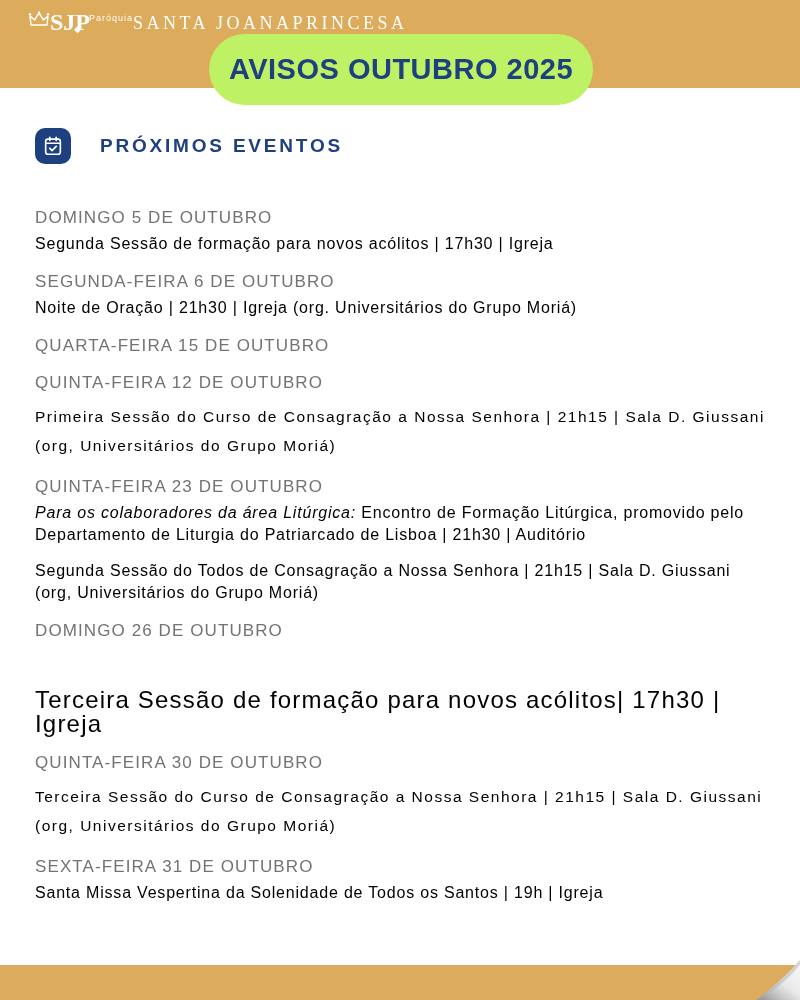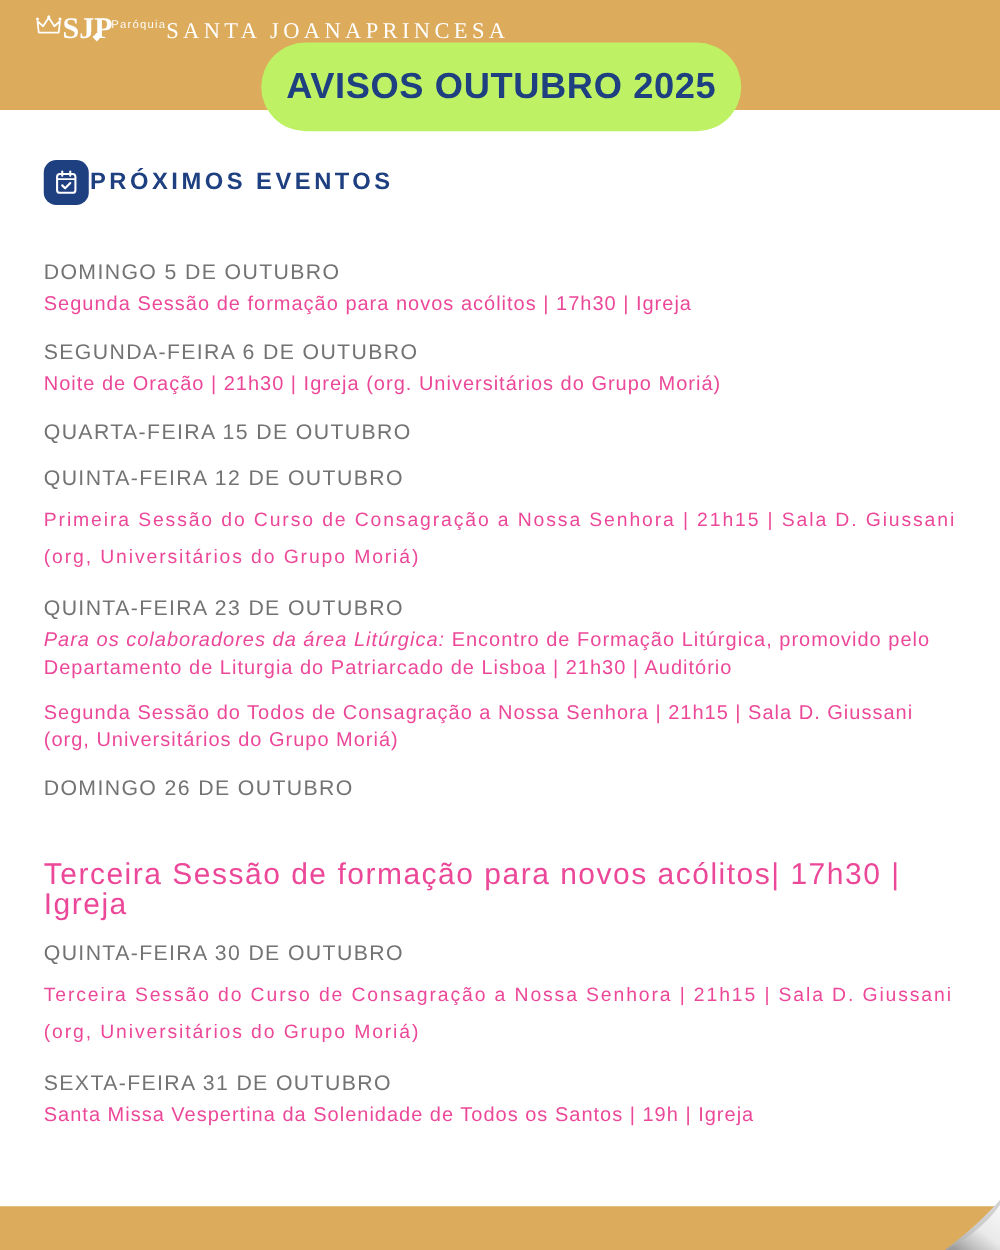--- a/index.html
+++ b/index.html
@@ -60,21 +60,21 @@
     font-size: 29px; font-weight: bold; letter-spacing: 0.5px;
     white-space: nowrap;
   }
 
   
   .content {
     position: absolute; top: 88px; left: 0;
     width: 800px; padding: 40px 28px 0 35px;
   }
   .proximos {
-    display: flex; align-items: center; gap: 1px;
+    display: flex; align-items: center; gap: 29px;
     margin-bottom: 44px;
   }
   .proximos-icon {
     width: 36px; height: 36px; border-radius: 10px;
     background: var(--navy, #1E3F80);
     display: flex; align-items: center; justify-content: center;
     flex: 0 0 auto;
   }
   .proximos h2 {
     color: var(--navy, #1E3F80);
@@ -83,21 +83,21 @@
   }
 
   .events { color: #1b1b1b; }
   .event { margin-bottom: 17px; max-width: 748px; }
   .event h3 {
     font-size: 17px; font-weight: normal; letter-spacing: 1.1px;
     line-height: 20px; margin-bottom: 5px; color: #737373;
   }
   .event p {
     font-size: 16px; letter-spacing: 0.8px; line-height: 22px;
-    color: #ec4899;
+    color: #000000;
   }
   .event p + p { margin-top: 14px; }
   .event p .it { font-style: italic; }
 
   .event.wide h3 { margin-bottom: 9px; }
   .event.wide p {
     font-size: 15.5px; letter-spacing: 1.5px; line-height: 29px;
   }
   .event.large h3 { margin-bottom: 9px; }
   .event.large p {

